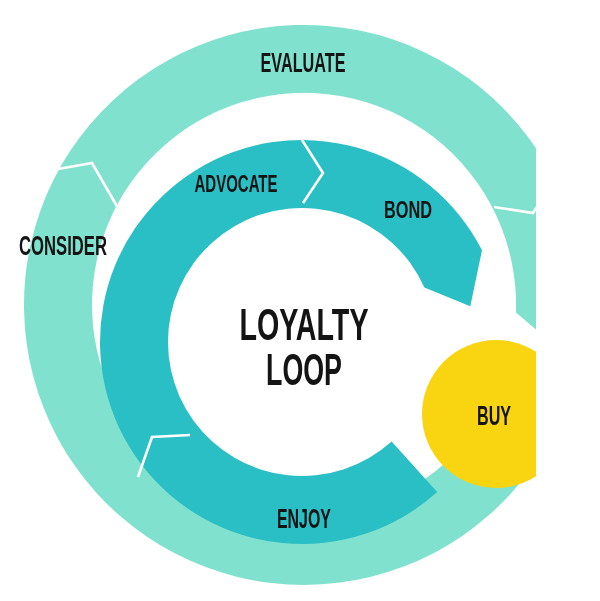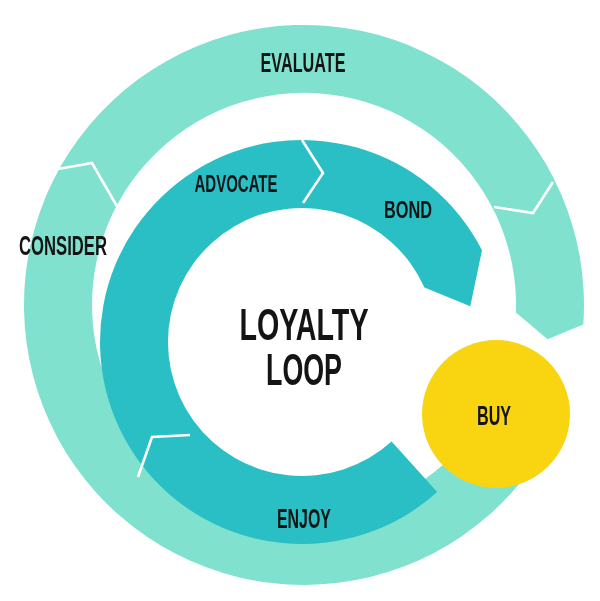--- a/index.html
+++ b/index.html
@@ -2,21 +2,21 @@
 <html style="--background: #FFFFFF; --outer-ring: #80E2CE; --inner-ring: #2ABEC5; --buy-circle: #F8D411; --chevron-stroke: #FFFFFF; --label-text: #141414;"><head>
 <meta charset="utf-8">
 <style>
   html, body {
     margin: 0;
     padding: 0;
     background: var(--background, #fff);
   }
   .stage {
     position: relative;
-    width: 600px;
+    width: 536px;
     height: 601px;
     background: var(--background, #fff);
     overflow: hidden;
   }
   svg { display: block; width: 600px; height: 601px; }
 
   .outer-ring  { fill: var(--outer-ring, #80e2ce); }
   .inner-ring  { fill: var(--inner-ring, #2abec5); }
   .buy-circle  { fill: var(--buy-circle, #f8d411); }
   .chevron {

